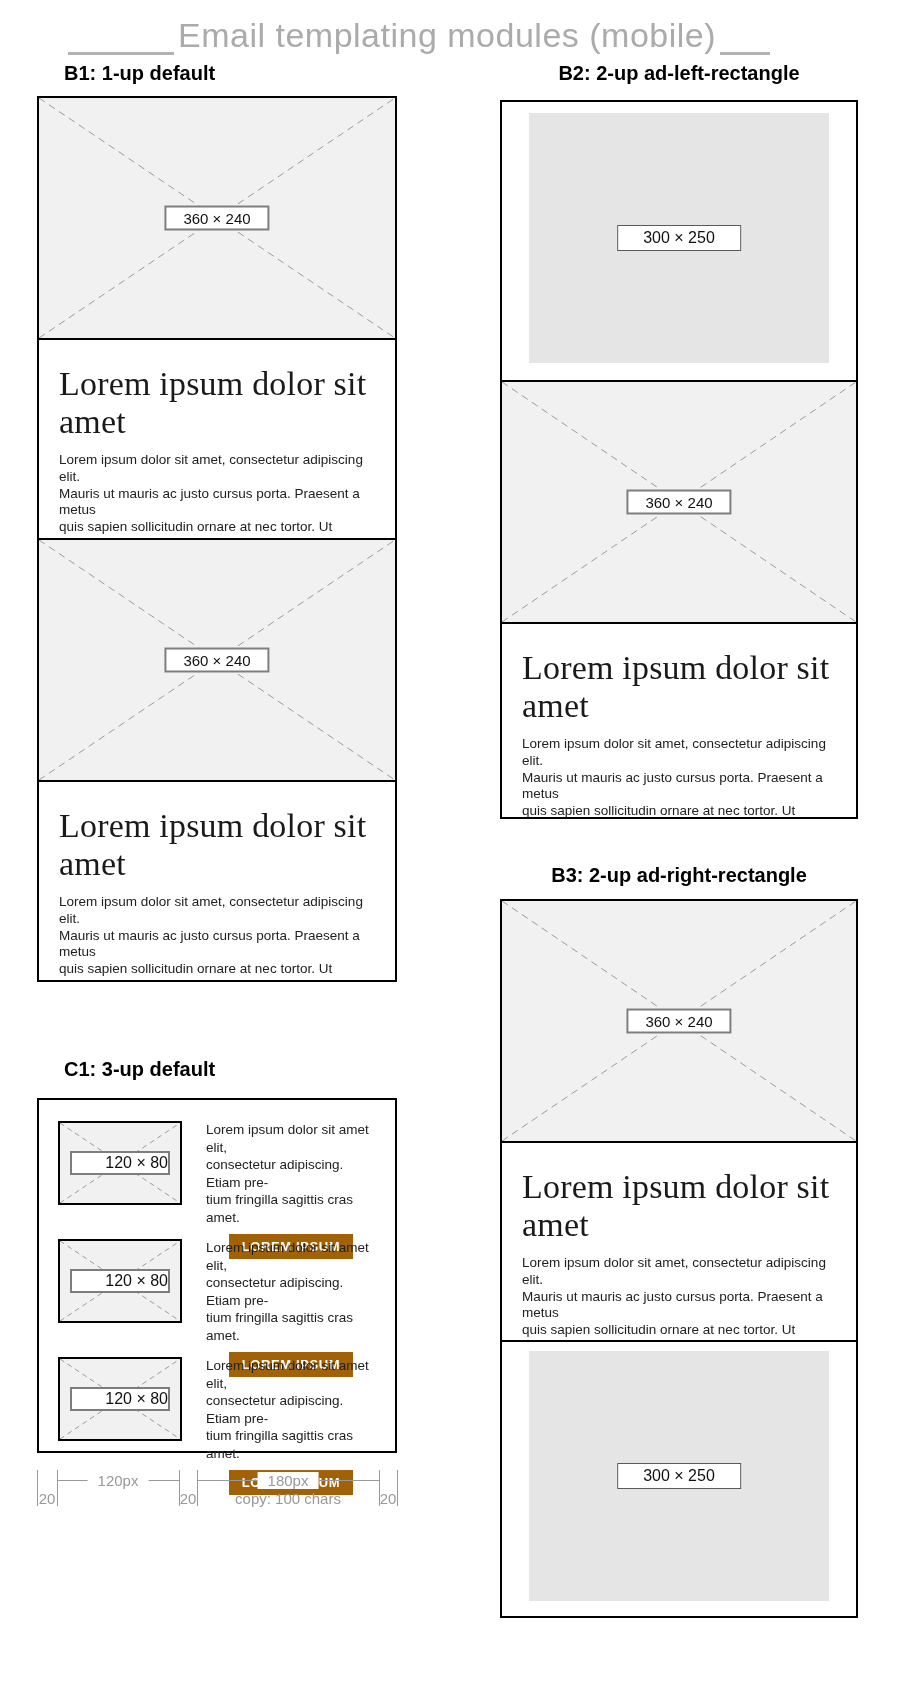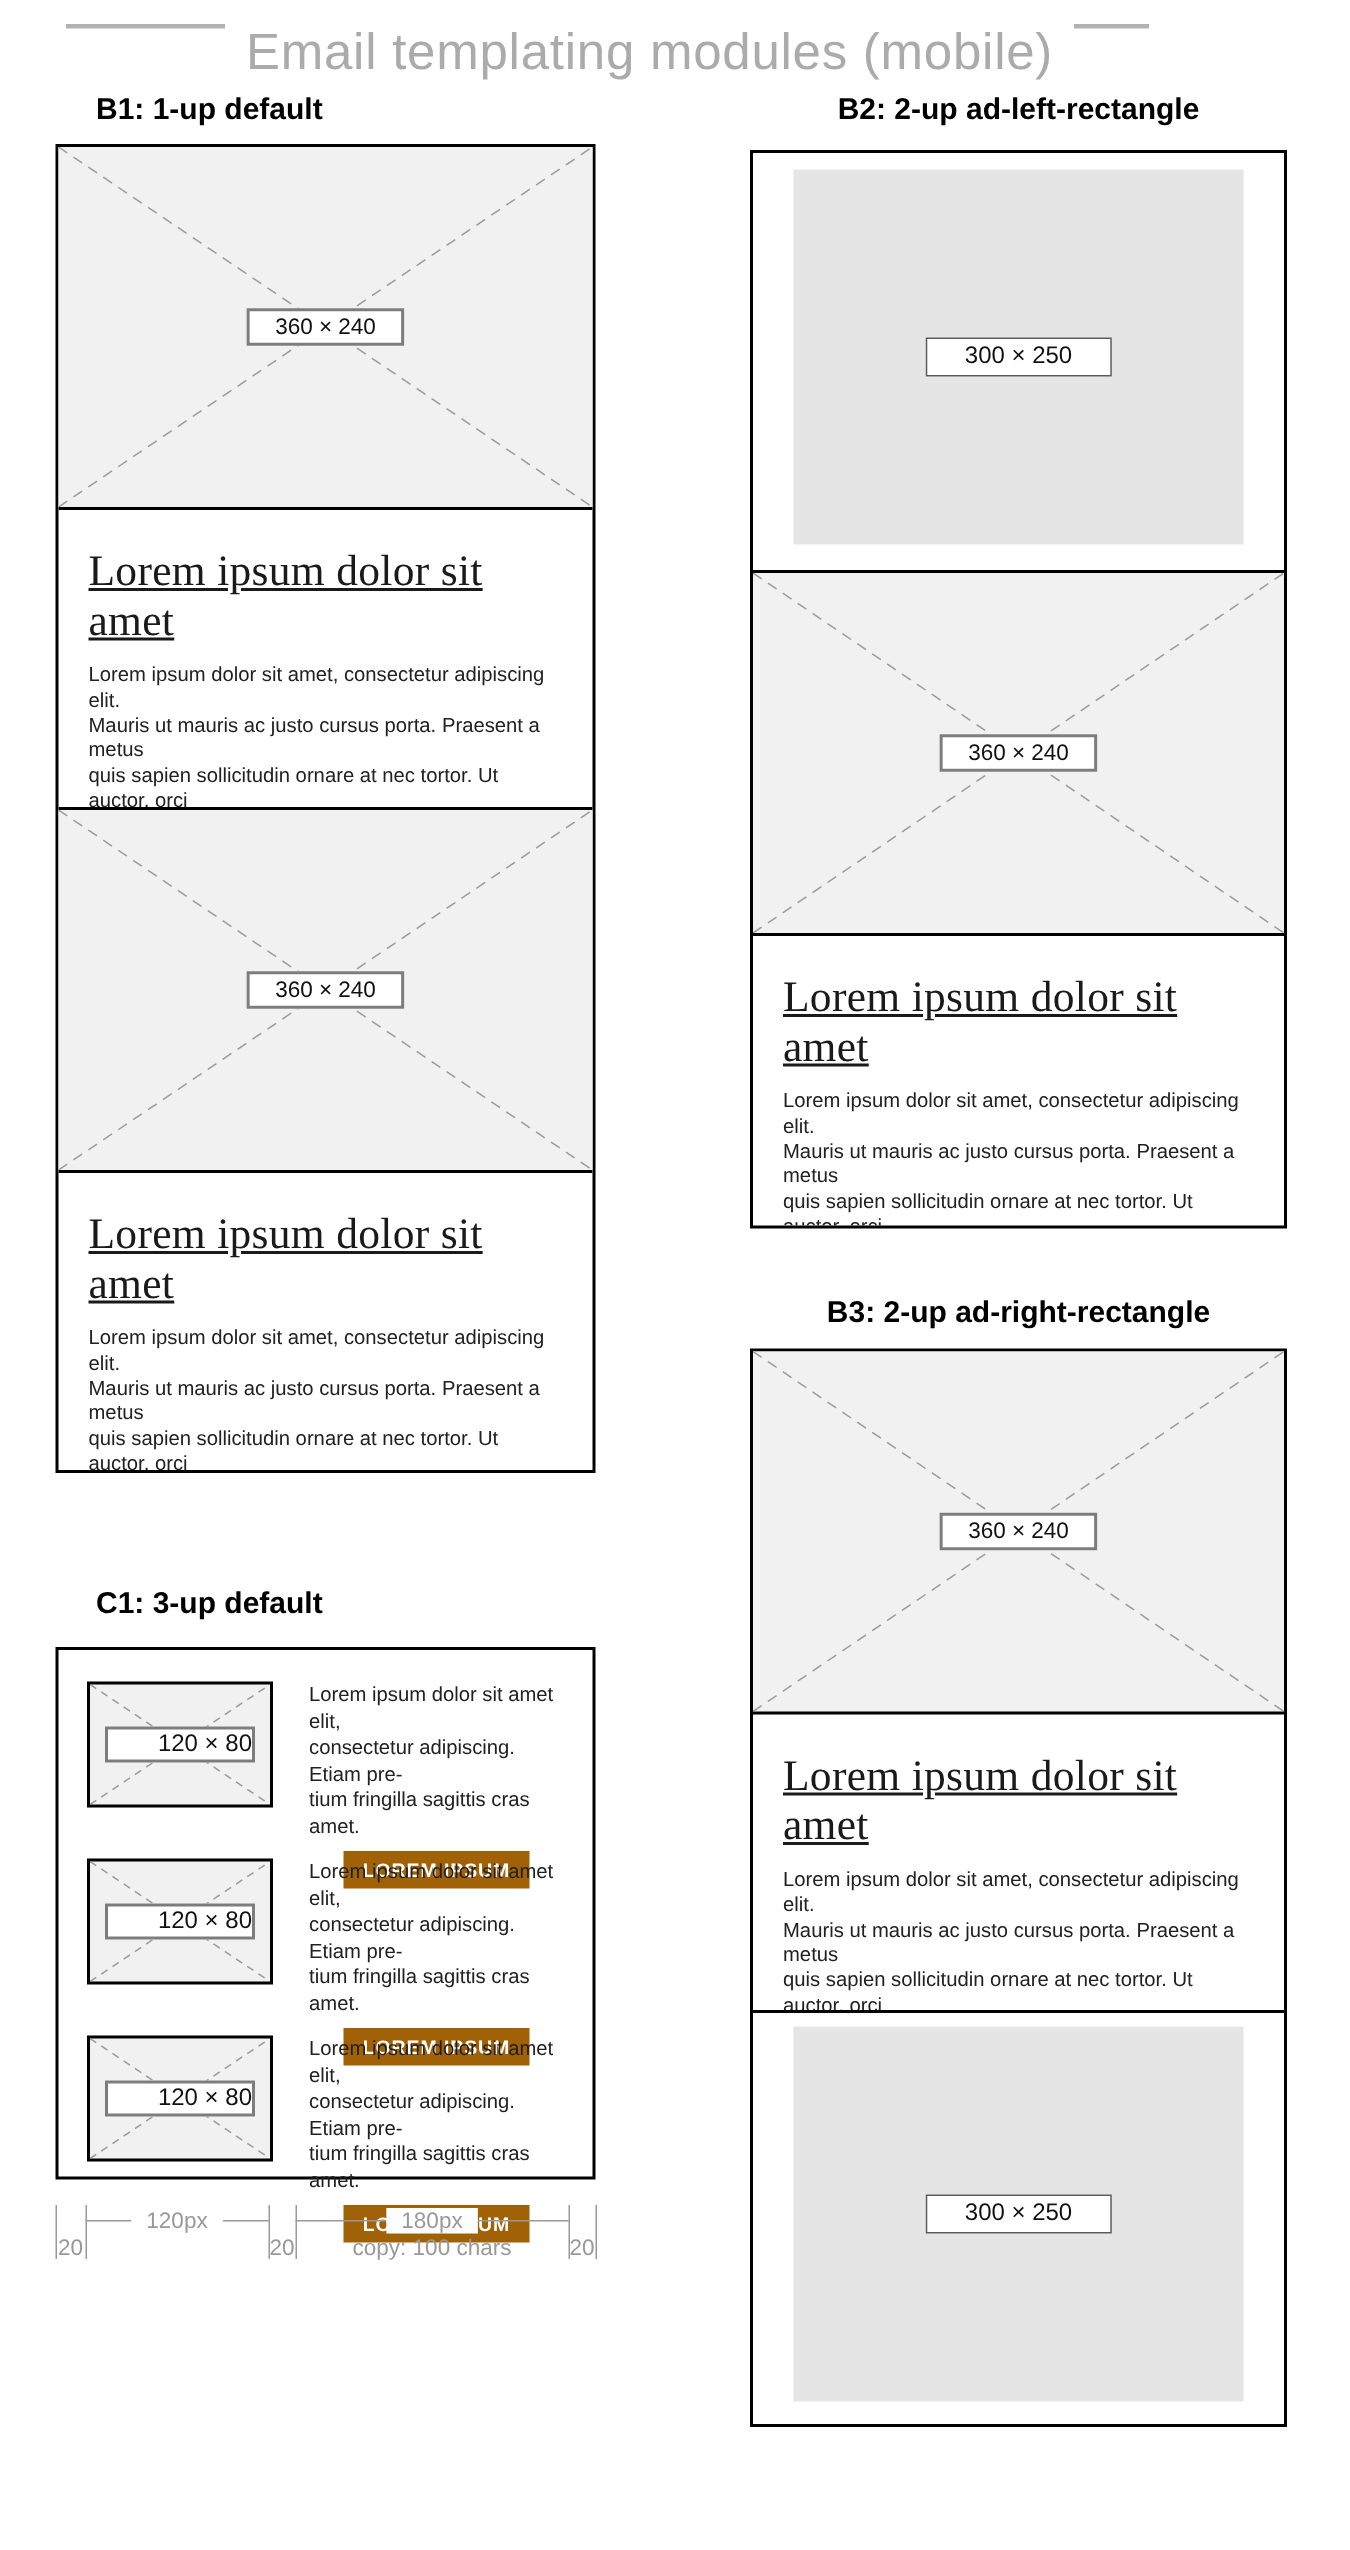--- a/index.html
+++ b/index.html
@@ -2,21 +2,21 @@
 <html><head>
 <meta charset="utf-8">
 <style>
   html,body { margin:0; padding:0; }
   body {
     width:900px; height:1700px; position:relative; background:#ffffff;
     font-family:"Liberation Sans", sans-serif; overflow:hidden;
   }
 
   
-  .title-row { position:absolute; left:44px; top:16px; display:flex; align-items:flex-start; gap:14px; }
+  .title-row { position:absolute; left:68px; top:16px; display:flex; align-items:flex-end; gap:4px; }
   .title-line { height:3px; background:#b2b2b2; }
   .title-line.left { width:106px; }
   .title-line.right { width:50px; }
   .title-text { font-size:34px; color:#ababab; white-space:nowrap; letter-spacing:.5px; }
 
   
   .module-header { position:absolute; font-size:20px; font-weight:bold; color:#000; white-space:nowrap; }
   #b1-header { left:64px; top:62px; }
   #b2-header { left:500px; top:62px; width:358px; text-align:center; }
   #b3-header { left:500px; top:864px; width:358px; text-align:center; }
@@ -35,21 +35,21 @@
   .ph.sep-top { border-top:2px solid #000; }
   .ph svg { position:absolute; left:0; top:0; width:100%; height:100%; display:block; }
   .ph-label {
     position:absolute; left:50%; top:50%; transform:translate(-50%,-50%);
     background:#fff; border:2px solid #7d7d7d; padding:2px 17px;
     font-size:15px; color:#111; white-space:nowrap;
   }
 
   
   .card { flex:1 1 auto; padding:25px 20px 0; box-sizing:border-box; overflow:hidden; }
-  .card-heading { font-family:"Liberation Serif", serif; font-weight:normal; font-size:29px; color:#1a1a1a; margin:0 0 11px; letter-spacing:.2px;text-decoration:underline; }
+  .card-heading { font-family:"Liberation Serif", serif; font-weight:normal; font-size:34px; color:#1a1a1a; margin:0 0 11px; letter-spacing:.2px; }
   .card-body { font-size:13.5px; line-height:16.8px; color:#212121; white-space:pre-line; margin:0 0 13px; }
   .btn {
     display:inline-block; background:#a16207; color:#fff; font-weight:bold;
     font-size:13px; letter-spacing:.6px; padding:5px 13px; cursor:pointer;
   }
 
   
   .ad-section { flex:0 0 auto; display:flex; justify-content:center; }
   #b2 .ad-section { padding:11px 0 17px; }
   #b3 .ad-section { border-top:2px solid #000; padding:9px 0 15px; }

